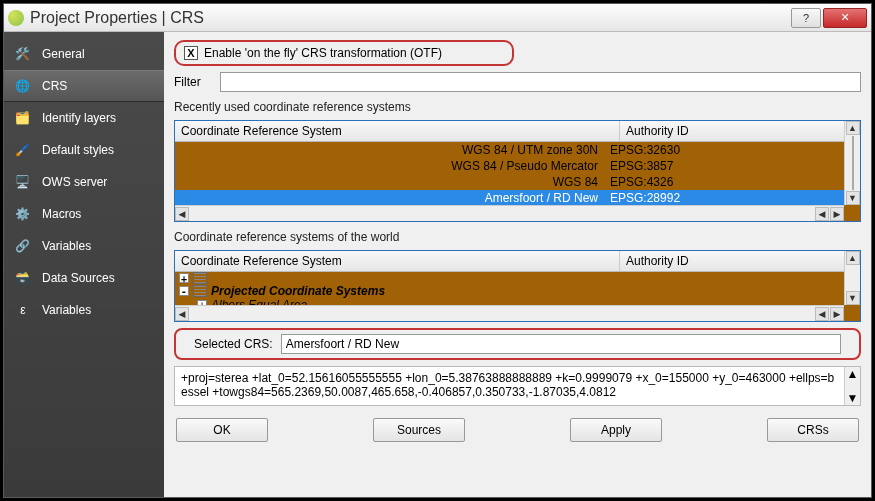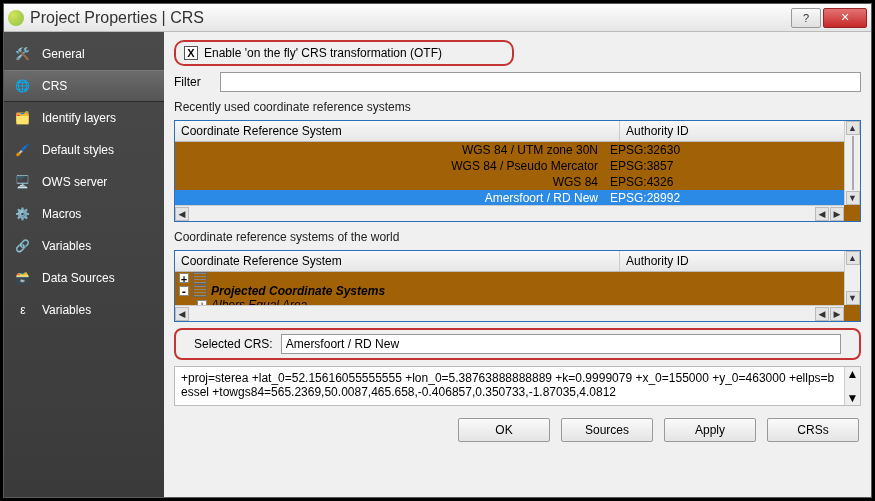--- a/index.html
+++ b/index.html
@@ -45,21 +45,21 @@
 .tree-row { display:flex; align-items:center; gap:4px; padding:0 4px; }
 .tree-row .exp { width:10px; font-family:monospace; font-size:10px; text-align:center; border:1px solid #888; line-height:9px; height:10px; background:#fff;}
 .tree-row .t-icon { width:14px; height:12px; background:repeating-linear-gradient(#888,#888 1px,transparent 1px,transparent 3px); border:1px solid #666;}
 .tree-row.bold { font-weight:bold; font-style:italic; }
 .world-row { display:flex; align-items:center; gap:8px; }
 .world-row .spacer { flex:1; }
 .selected-frame { border:2px solid #c53434; border-radius:8px; padding:4px 18px; display:flex; align-items:center; gap:8px; }
 .selected-frame input { flex:1; border:1px solid #999; height:20px; padding:0 4px; background:#fff;}
 .proj-box { border:1px solid #bbb; background:#fff; padding:4px 6px; height:40px; font-size:12px; position:relative; overflow:hidden; word-break:break-all;}
 .proj-box .vscroll2 { position:absolute; right:0; top:0; bottom:0; width:16px; background:#efefef; border-left:1px solid #ccc; display:flex; flex-direction:column; justify-content:space-between; align-items:center;}
-.buttons { display:flex; justify-content:flex-end; gap:11px; padding:6px 2px 2px 2px; }
+.buttons { display:flex; justify-content:space-between; gap:11px; padding:6px 2px 2px 2px; }
 .buttons button { width:92px; height:24px; border:1px solid #999; background:linear-gradient(#fafafa,#e4e4e4); border-radius:2px; }
 .world-row .chk-lbl { display:flex; align-items:center; gap:6px;}
 .vscroll .thumb { flex:1; margin:1px; background:#d4d4d4; border:1px solid #aaa;}
 </style>
 </head>
 <body>
 
 <div class="window">
   <div class="titlebar">
     <div class="app-icon"></div>

